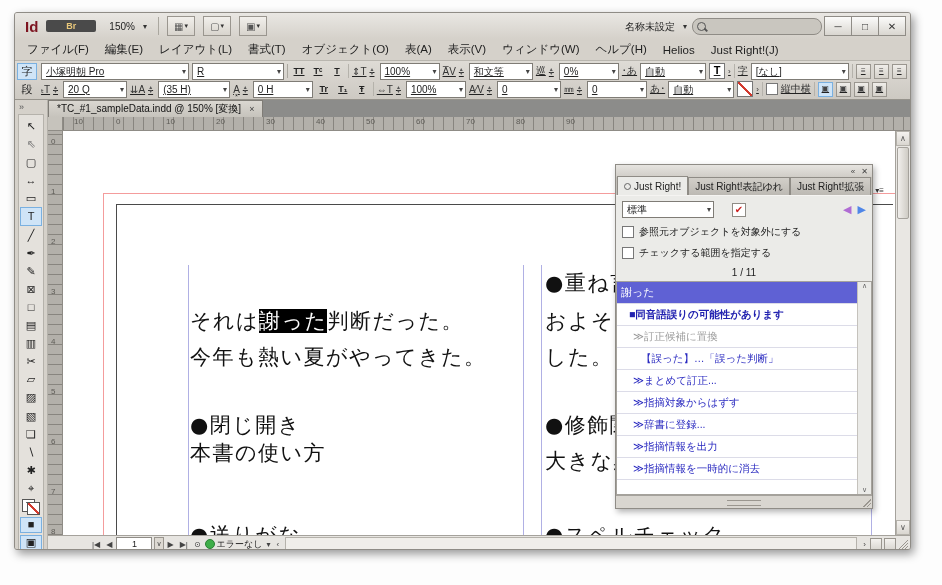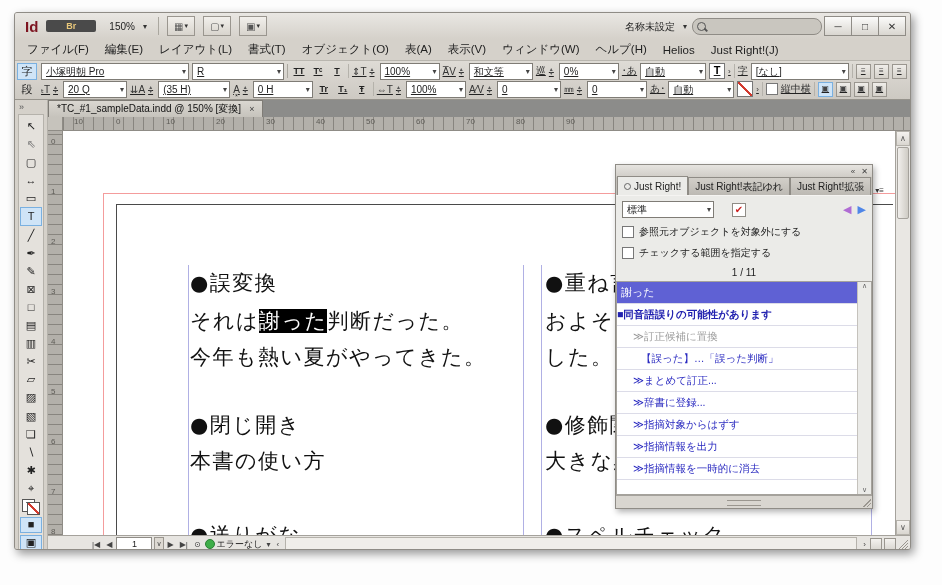--- a/index.html
+++ b/index.html
@@ -130,21 +130,21 @@
   .jr-arrows{margin-left:auto;display:flex;gap:6px;font-size:11px;}
   .arr-prev{color:#b06cd4;}
   .arr-next{color:#4f86e8;}
   .jr-cb{display:flex;align-items:center;gap:5px;padding:5px 6px 2px;font-size:10px;}
   .jr-counter{text-align:center;font-size:10px;padding:5px 0 3px;}
   .jr-list{flex:1;background:#fff;border:1px solid #a5a29c;margin:0 0 0 0;display:flex;min-height:0;}
   .jr-items{flex:1;min-width:0;}
   .jr-item{height:21px;line-height:21px;border-bottom:1px solid #dcdce8;font-size:10.5px;color:#2a2ac0;
     white-space:nowrap;overflow:hidden;padding-left:16px;}
   .jr-item.selword{background:#5f61d4;color:#fff;padding-left:4px;font-size:11px;}
-  .jr-item.msg{color:#2222b0;padding-left:0;font-weight:bold;}
+  .jr-item.msg{color:#2222b0;padding-left:12px;font-weight:bold;}
   .jr-item.disabled{color:#9a9a9a;}
   .jr-item.cand{padding-left:24px;}
   .jr-scroll{width:13px;background:#ebebe8;border-left:1px solid #c5c2bc;display:flex;flex-direction:column;justify-content:space-between;font-size:7px;color:#666;text-align:center;}
   .jr-bottom{height:12px;background:#d9d6d0;border-top:1px solid #a5a29c;position:relative;}
   .jr-grip{position:absolute;left:50%;top:4px;width:34px;height:4px;margin-left:-17px;
     border-top:1px solid #9a968f;border-bottom:1px solid #9a968f;}
   .jr-corner{position:absolute;right:1px;bottom:1px;width:9px;height:9px;
     background:linear-gradient(135deg,transparent 55%,#9a968f 55% 62%,transparent 62% 75%,#9a968f 75% 82%,transparent 82%);}
 </style>
 </head>
@@ -353,25 +353,24 @@
 
           <div class="gline m-h"></div>
           <div class="gline m-v"></div>
           <div class="gline f-h"></div>
           <div class="gline f-v"></div>
           <div class="gline c-v" style="left:125px"></div>
           <div class="gline c-v" style="left:460px"></div>
           <div class="gline c-v" style="left:478px"></div>
           <div class="gline c-v" style="left:808px"></div>
 
-          <div class="dtext" style="left:127px;top:138px">●誤変換</div>
           <div class="dtext" style="left:127px;top:212px">今年も熱い夏がやってきた。</div>
           <div class="dtext" style="left:127px;top:176px"><span>それは</span><span class="hl">謝った</span><span>判断だった。</span></div>
           <div class="dtext" style="left:127px;top:280px">●閉じ開き</div>
-          <div class="dtext" style="left:127px;top:316px">本書の使い方</div>
+          <div class="dtext" style="left:127px;top:308px">本書の使い方</div>
           <div class="dtext" style="left:127px;top:390px">●送りがな</div>
 
           <div class="dtext" style="left:482px;top:138px">●重ね言</div>
           <div class="dtext" style="left:482px;top:176px">およそ 1</div>
           <div class="dtext" style="left:482px;top:212px">した。</div>
           <div class="dtext" style="left:482px;top:280px">●修飾関</div>
           <div class="dtext" style="left:482px;top:316px">大きな黒</div>
           <div class="dtext" style="left:482px;top:390px">●スペルチェック</div>
 
           <div class="jr">
@@ -410,22 +409,22 @@
                 <span>チェックする範囲を指定する</span>
               </div>
               <div class="jr-counter">1 / 11</div>
               <div class="jr-list">
                 <div class="jr-items">
                   <div class="jr-item selword">謝った</div>
                   <div class="jr-item msg">■同音語誤りの可能性があります</div>
                   <div class="jr-item disabled">≫訂正候補に置換</div>
                   <div class="jr-item cand">【誤った】…「誤った判断」</div>
                   <div class="jr-item">≫まとめて訂正...</div>
+                  <div class="jr-item">≫指摘対象からはずす</div>
                   <div class="jr-item">≫辞書に登録...</div>
-                  <div class="jr-item">≫指摘対象からはずす</div>
                   <div class="jr-item">≫指摘情報を出力</div>
                   <div class="jr-item">≫指摘情報を一時的に消去</div>
                 </div>
                 <div class="jr-scroll">
                     <span>∧</span>
                     <span>∨</span>
                   </div>
               </div>
               <div class="jr-bottom">
                 <span class="jr-grip"></span>

